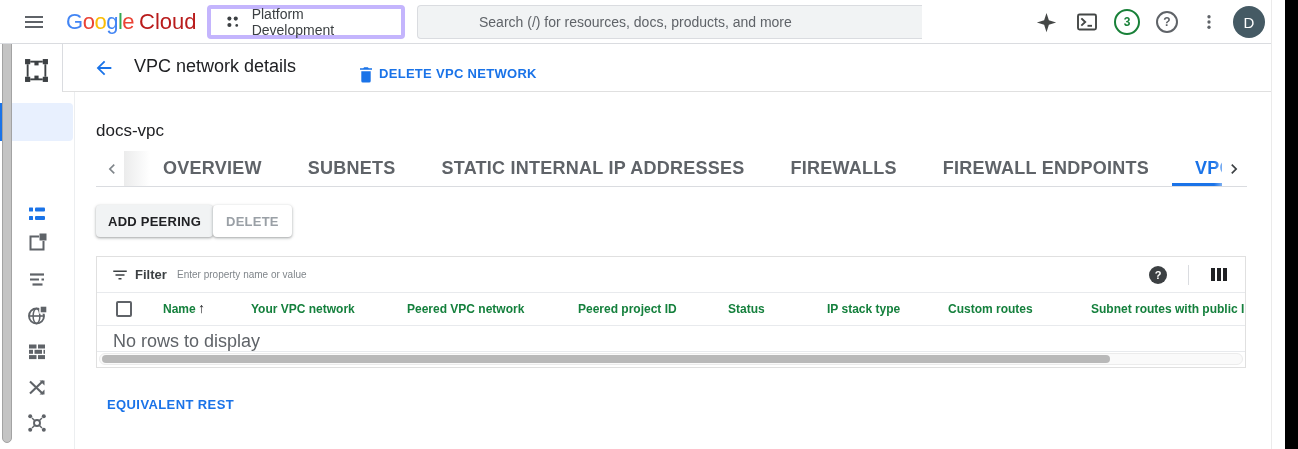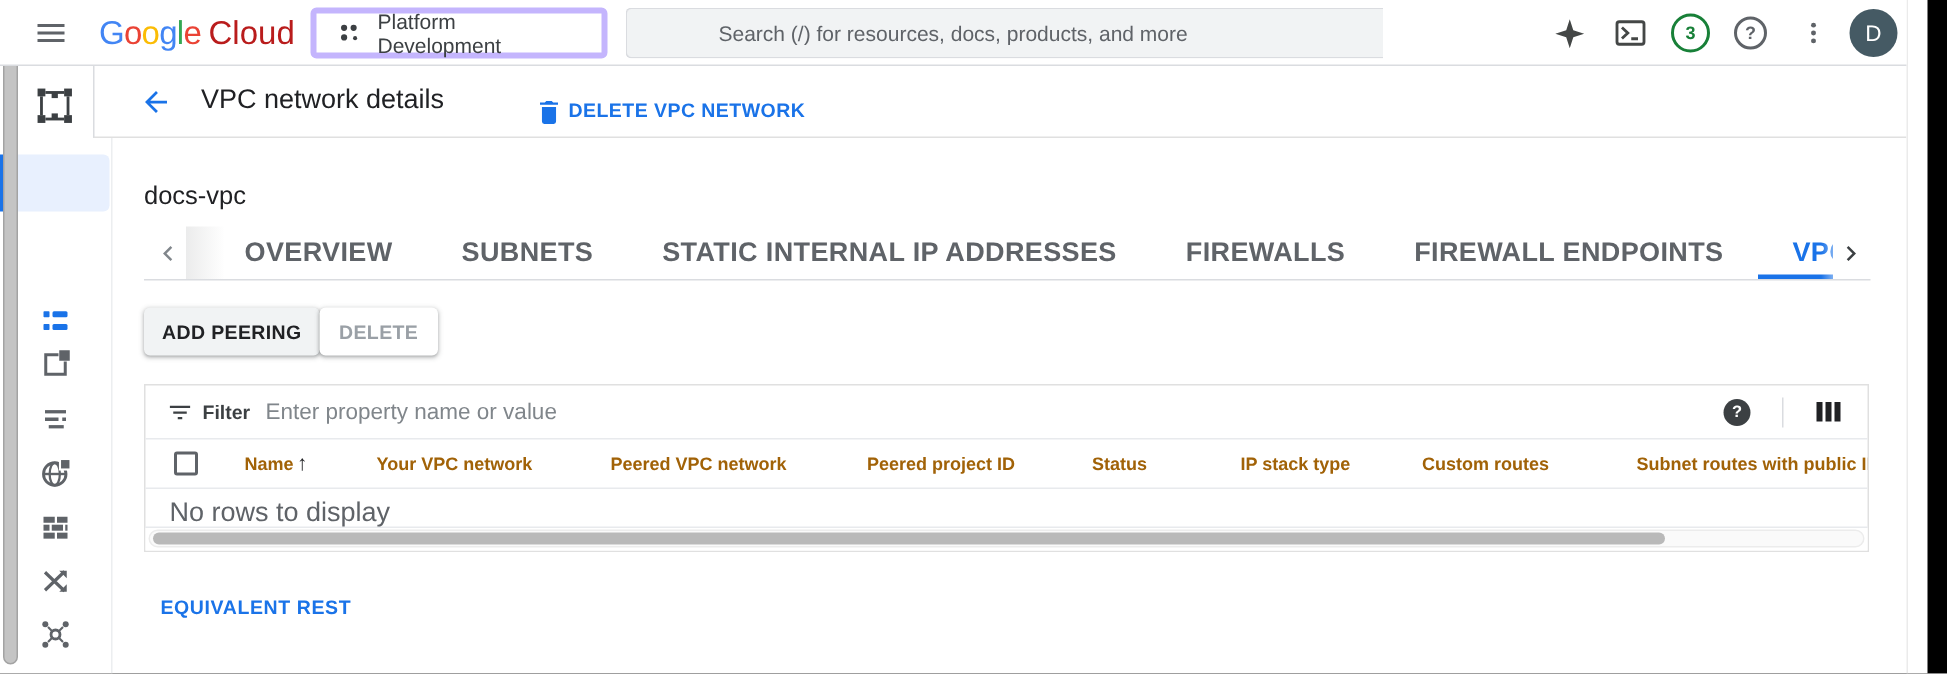--- a/index.html
+++ b/index.html
@@ -51,29 +51,29 @@
   .tabchev { position:absolute; top:8px; width:20px; height:20px; cursor:pointer; background:#fff0; }
   .btn { position:absolute; top:205px; height:32px; border:none; border-radius:4px; font-family:inherit; font-size:13px; font-weight:700; letter-spacing:0.25px; padding:0 12px; cursor:pointer; box-shadow:0 1px 2px 0 rgba(60,64,67,.30), 0 1px 3px 1px rgba(60,64,67,.15); }
   .btn-add { left:96px; background:#f1f3f4; color:#202124; }
   .btn-del { left:213px; background:#fff; color:#9aa0a6; padding:0 13px; cursor:default; }
 
   
   .card { position:absolute; left:96px; top:256px; width:1150px; height:112px; background:#fff; border:1px solid #e0e0e0; }
   .frow { position:relative; height:36px; border-bottom:1px solid #e8eaed; }
   .flt-ic { position:absolute; left:14px; top:9px; }
   .flt-lbl { position:absolute; left:38px; top:10px; font-size:13px; font-weight:700; color:#3c4043; }
-  .flt-input { position:absolute; left:80px; top:5px; width:900px; height:25px; border:none; outline:none; font-size:15px; font-family:inherit; color:#a16207; background:transparent; }
+  .flt-input { position:absolute; left:80px; top:5px; width:900px; height:25px; border:none; outline:none; font-size:10px; font-family:inherit; color:#a16207; background:transparent; }
   .flt-input::placeholder { color:#80868b; }
   .flt-help { position:absolute; left:1052px; top:9px; width:18px; height:18px; border-radius:50%; background:#3c4043; color:#fff; font-size:11px; font-weight:700; display:flex; align-items:center; justify-content:center; cursor:pointer; }
   .flt-div { position:absolute; left:1091px; top:8px; width:1px; height:20px; background:#dadce0; }
   .cols-ic { position:absolute; left:1114px; top:11px; display:flex; gap:2px; cursor:pointer; }
   .cols-ic i { display:block; width:4px; height:13px; background:#202124; }
   .hrow { position:relative; height:33px; border-bottom:1px solid #e8eaed; }
   .cb { position:absolute; left:19px; top:8px; width:16px; height:16px; border:2px solid #5f6368; border-radius:2px; cursor:pointer; background:#fff; }
-  .col { position:absolute; top:9px; font-size:12px; font-weight:700; color:#a16207; white-space:nowrap; cursor:pointer; }
+  .col { position:absolute; top:9px; font-size:12px; font-weight:700; color:#15803d; white-space:nowrap; cursor:pointer; }
   .sortarrow { position:absolute; left:101px; top:7px; font-size:14px; color:#202124; }
   .erow { position:relative; height:26px; border-bottom:1px solid #e8eaed; }
   .empty { position:absolute; left:16px; top:5px; font-size:18px; color:#5f6368; }
   .srow { position:relative; height:15px; background:#fff; }
   .htrack { position:absolute; left:2px; top:1px; width:1144px; height:12px; border:1px solid #ececec; border-radius:7px; background:#fafafa; }
   .hthumb { position:absolute; left:2px; top:1px; width:1008px; height:8px; border-radius:5px; background:#b9b9b9; cursor:pointer; }
 
   .restlink { position:absolute; left:107px; top:397px; font-size:13px; font-weight:700; color:#1a73e8; letter-spacing:0.4px; cursor:pointer; }
 
   

